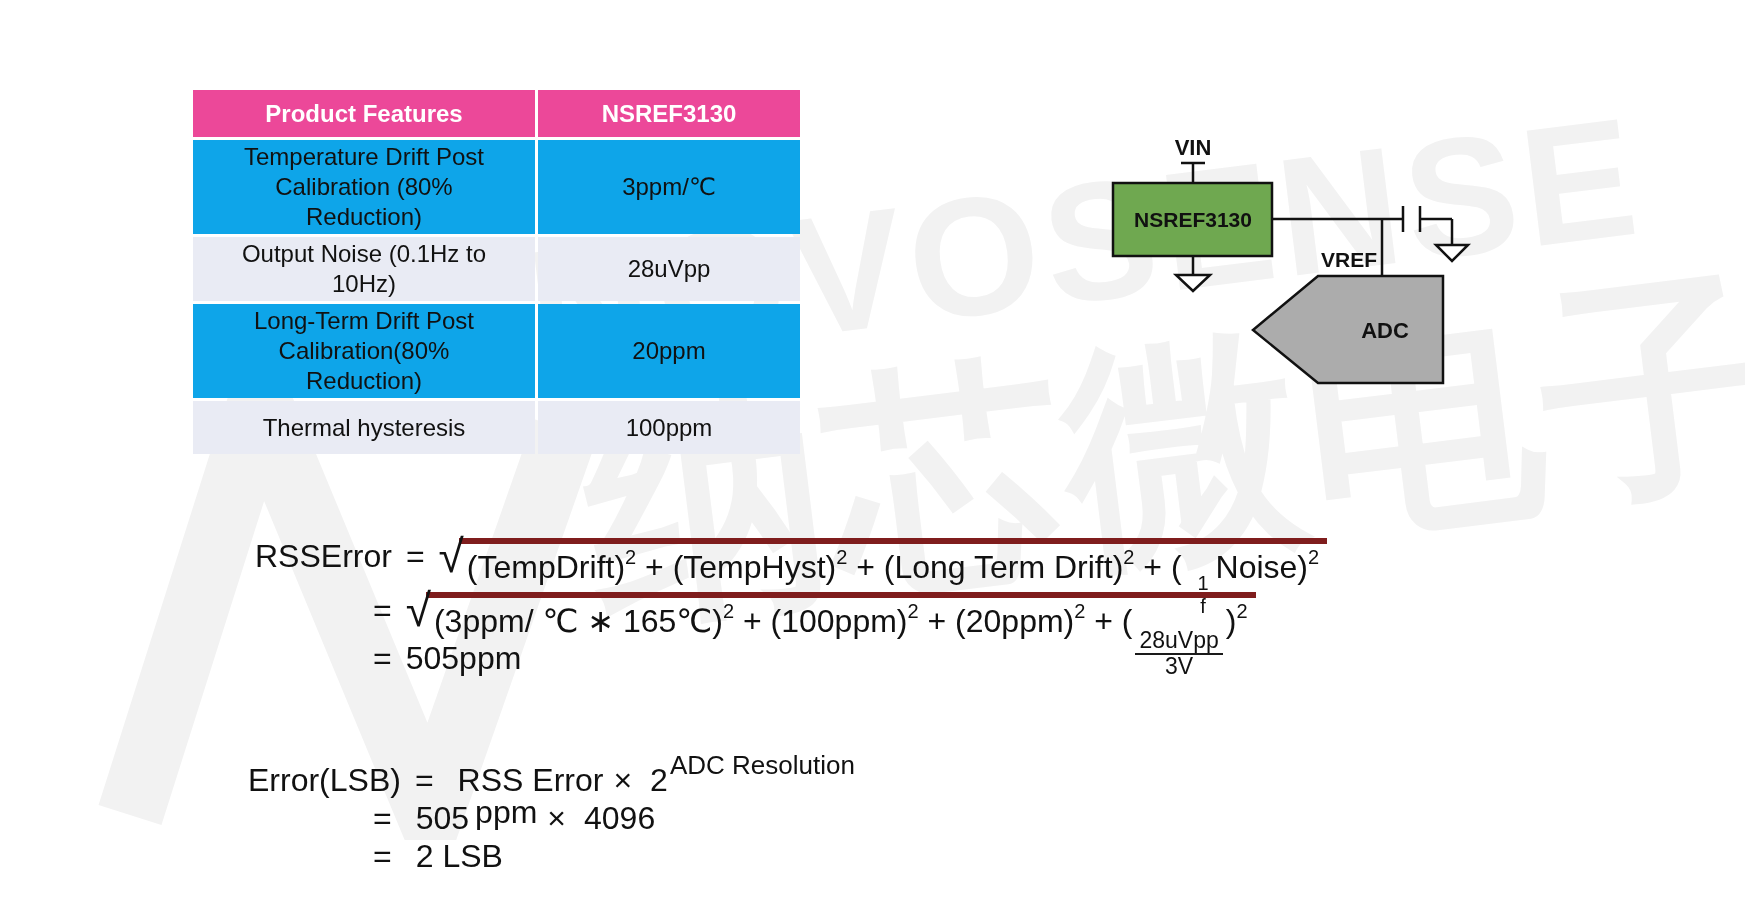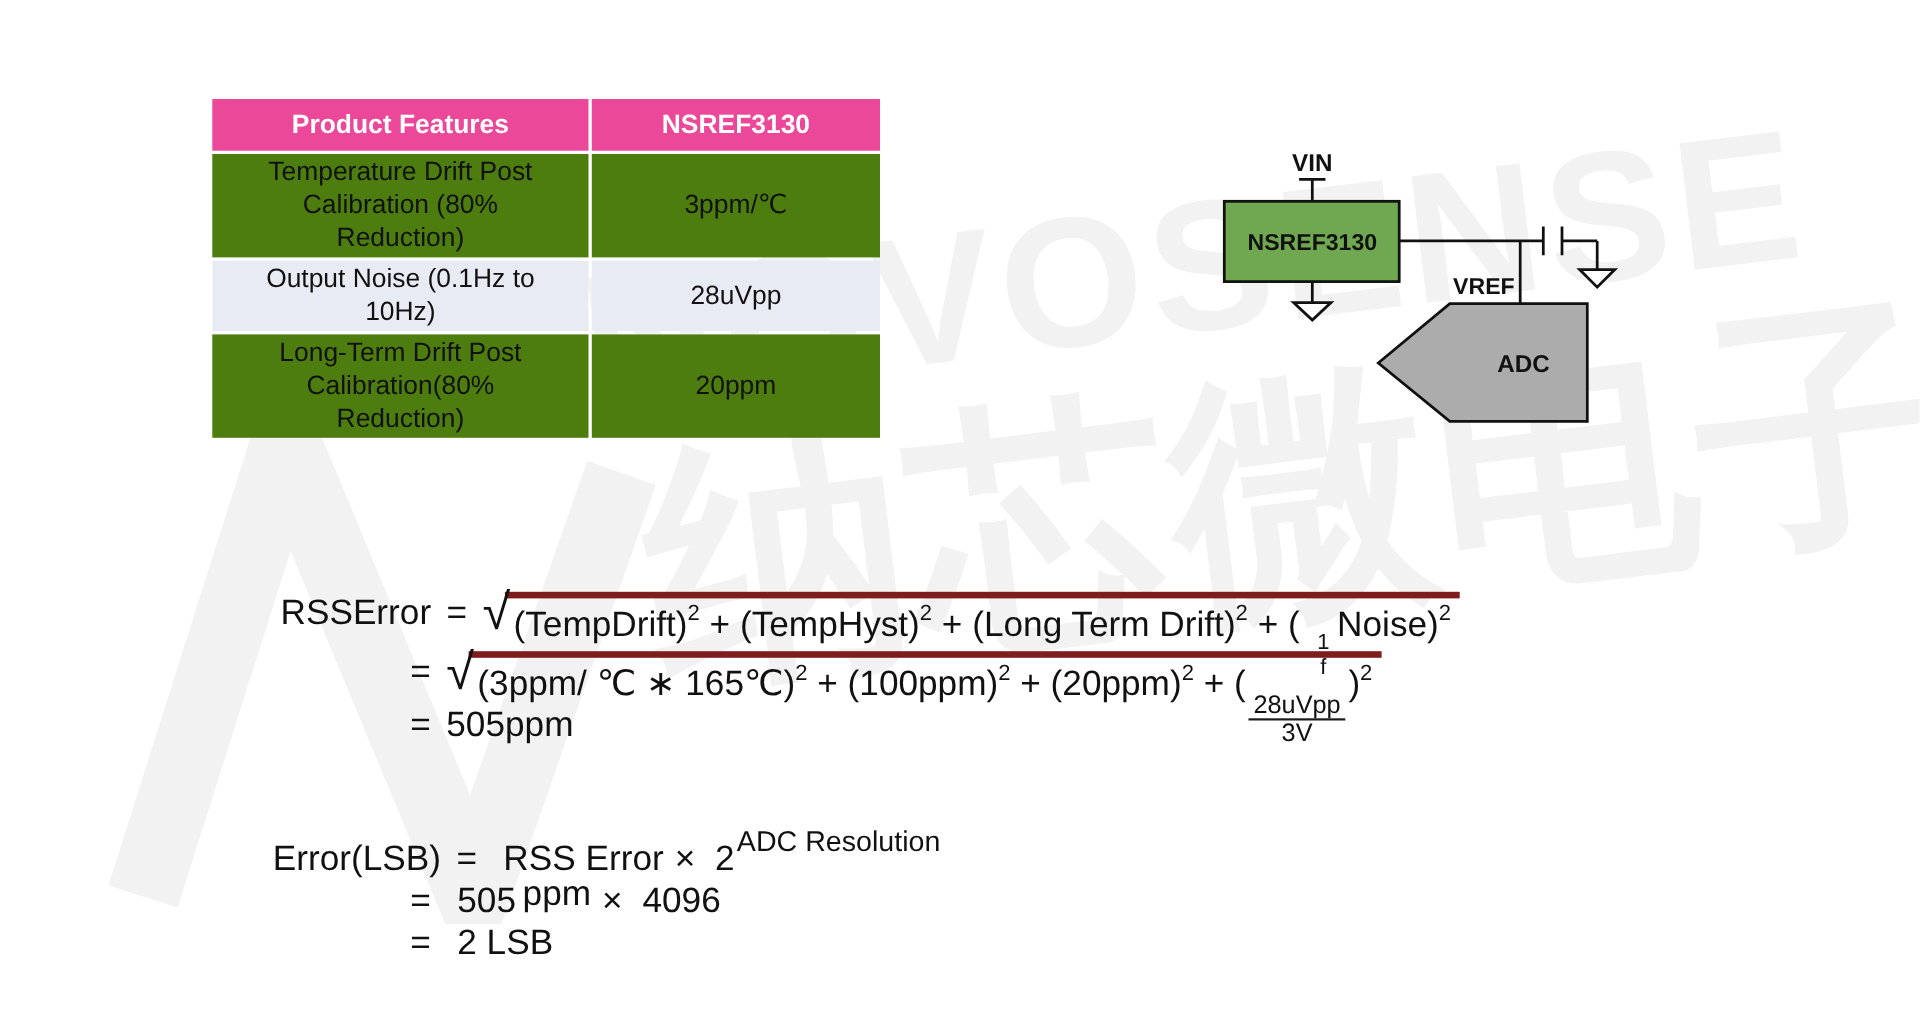--- a/index.html
+++ b/index.html
@@ -21,21 +21,21 @@
     position:absolute;left:190px;top:87px;z-index:1;
     border-collapse:separate;border-spacing:3px;table-layout:fixed;
   }
   .spec-table td,.spec-table th{
     text-align:center;vertical-align:middle;font-size:24px;line-height:1.25;
     padding:2px 38px;
   }
   .col-feature{width:342px;}
   .col-value{width:262px;}
   .hdr th{background:#ec4899;color:#fff;font-weight:bold;height:43px;padding:2px 10px;}
-  .row-odd td{background:#4d7c0f;}
+  .row-odd td{background:#0ea5e9;}
   .row-even td{background:#E9EBF4;}
   .r1 td{height:88px;} .r2 td{height:44px;} .r3 td{height:78px;} .r4 td{height:49px;}
   
   .circuit{position:absolute;left:1090px;top:115px;z-index:1;}
   .circuit text{font-family:"Liberation Sans","DejaVu Sans",sans-serif;font-weight:bold;fill:#111;}
   
   .f-row{position:absolute;z-index:1;display:flex;align-items:flex-start;
          font-size:32px;white-space:pre;}
   .f-lhs{margin-right:14px;}
   .f-eq{margin-right:14px;}
@@ -74,20 +74,24 @@
     <td>Temperature Drift Post Calibration (80% Reduction)</td>
     <td>3ppm/℃</td>
   </tr>
   <tr class="row-even r2">
     <td>Output Noise (0.1Hz to 10Hz)</td>
     <td>28uVpp</td>
   </tr>
   <tr class="row-odd r3">
     <td>Long-Term Drift Post Calibration(80% Reduction)</td>
     <td>20ppm</td>
+  </tr>
+  <tr class="row-even r4">
+    <td>Thermal hysteresis</td>
+    <td>100ppm</td>
   </tr>
 </tbody>
   </table>
 
 <svg class="circuit" width="430" height="290" viewBox="0 0 430 290">
 
   <text x="103" y="40" text-anchor="middle" font-size="22">VIN</text>
   <line x1="91" y1="48" x2="115" y2="48" stroke="#111" stroke-width="2.5"></line>
   <line x1="103" y1="48" x2="103" y2="68" stroke="#111" stroke-width="2.5"></line>
 

